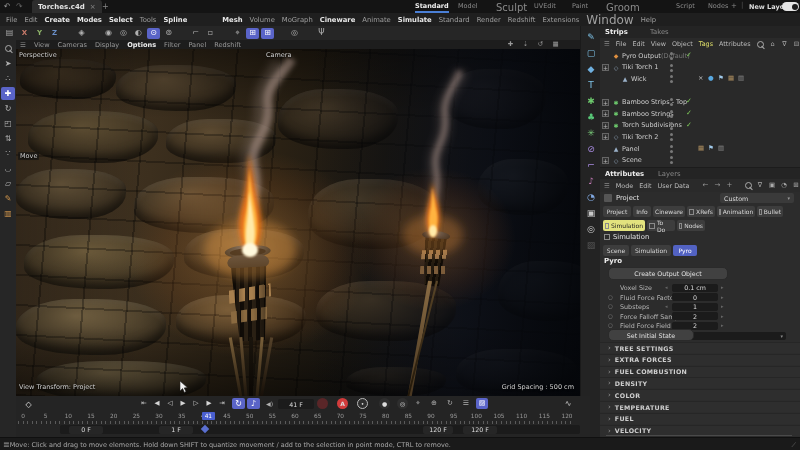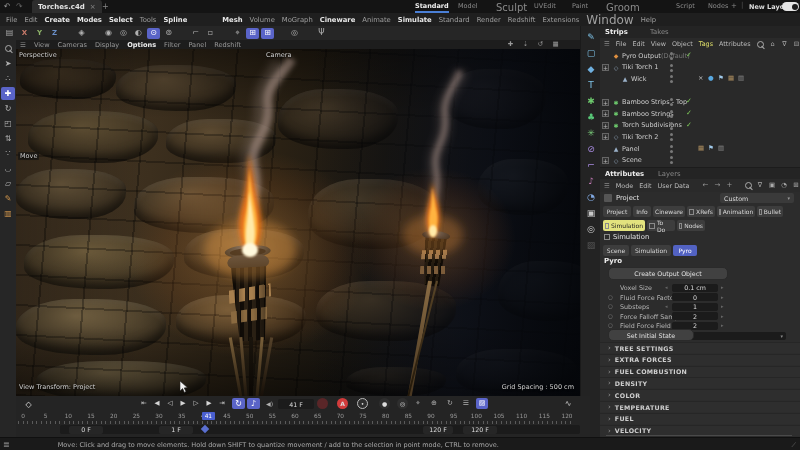--- a/index.html
+++ b/index.html
@@ -584,17 +584,17 @@
         <span style="position: absolute; left: 185.867px; top: 0px; width: 13px; height: 8px; background: rgb(74, 95, 208); border-radius: 1px; color: rgb(255, 255, 255); font-size: 5.8px; text-align: center; line-height: 8px;">41</span>
       </div>
     <div class="abs" style="left:2px;top:25px;width:556px;height:3px;background:repeating-linear-gradient(90deg,#5a5a5a 0 1px,transparent 1px 4.6px);"></div>
     <div class="abs" style="left:44px;top:29px;width:520px;height:9px;background:#1b1b1b;border-radius:2px;"></div>
     <div class="abs" style="left:186px;top:30px;width:6px;height:6px;background:#5a6fd0;transform:rotate(45deg);"></div>
     <span id="range-fields"></span>
   <span class="circ" style="left: 301px; background: rgb(90, 38, 40);"></span><span class="circ" style="left: 321px; background: rgb(210, 60, 60); font-weight: bold;">A</span><span class="circ" style="left: 341px; background: rgb(46, 46, 46); border: 1px solid rgb(187, 187, 187); box-sizing: border-box;">•</span><span class="circ" style="left: 363px; background: rgb(46, 46, 46);">●</span><span class="circ" style="left: 381px; background: rgb(46, 46, 46);">◎</span><span class="field-box" style="left: 53px; top: 29.5px; width: 34px; background: rgb(38, 38, 38);">0 F</span><span class="field-box" style="left: 143px; top: 29.5px; width: 34px; background: rgb(38, 38, 38);">1 F</span><span class="field-box" style="left: 407px; top: 29.5px; width: 30px; background: rgb(38, 38, 38);">120 F</span><span class="field-box" style="left: 447px; top: 29.5px; width: 34px; background: rgb(38, 38, 38);">120 F</span></div>
 
   <div class="abs statusbar">
     <span style="margin-left:3px;color:#888;font-size:8px;">≣</span>
-    <span style="margin-left:48px;">Move: Click and drag to move elements. Hold down SHIFT to quantize movement / add to the selection in point mode, CTRL to remove.</span>
+    <span style="">Move: Click and drag to move elements. Hold down SHIFT to quantize movement / add to the selection in point mode, CTRL to remove.</span>
     <span style="margin-left:auto;margin-right:4px;color:#777;">⟋</span>
   </div>
 
 </div>
 
 </body></html>

